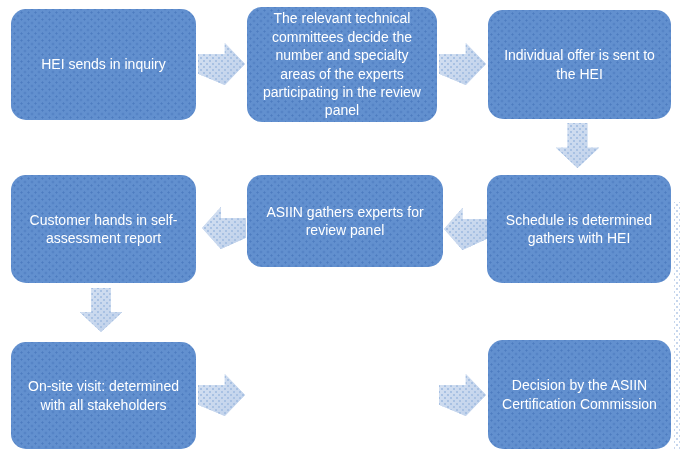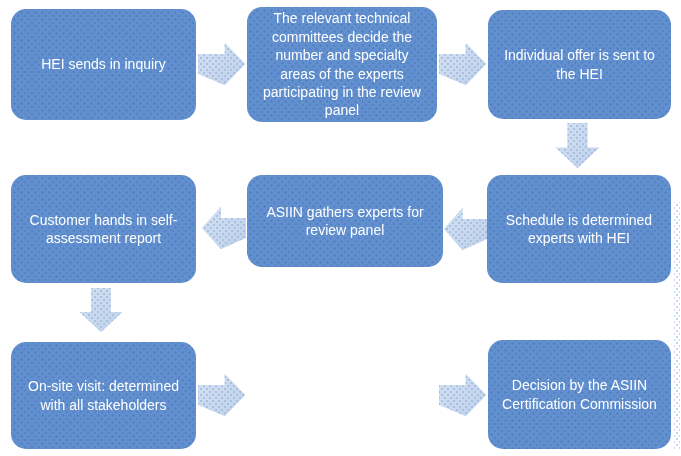--- a/index.html
+++ b/index.html
@@ -84,21 +84,21 @@
     <span>The relevant technical committees decide the number and specialty areas of the experts participating in the review panel</span>
   </div>
   <div class="arrow right a2"></div>
   <div class="box b3">
     <span>Individual offer is sent to the HEI</span>
   </div>
 
   <div class="arrow down a3"></div>
 
   <div class="box b4">
-    <span>Schedule is determined experts with HEI</span>
+    <span>Schedule is determined gathers with HEI</span>
   </div>
   <div class="arrow left a4"></div>
   <div class="box b5">
     <span>ASIIN gathers experts for review panel</span>
   </div>
   <div class="arrow left a5"></div>
   <div class="box b6">
     <span>Customer hands in self-assessment report</span>
   </div>
 

